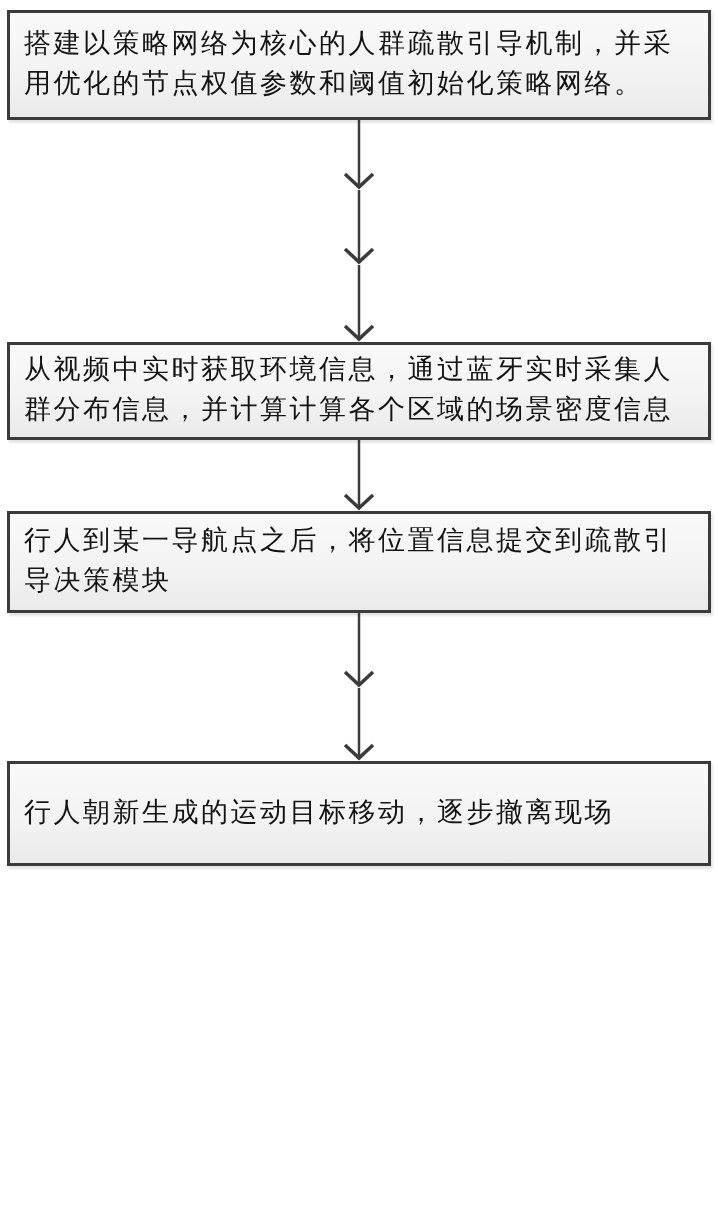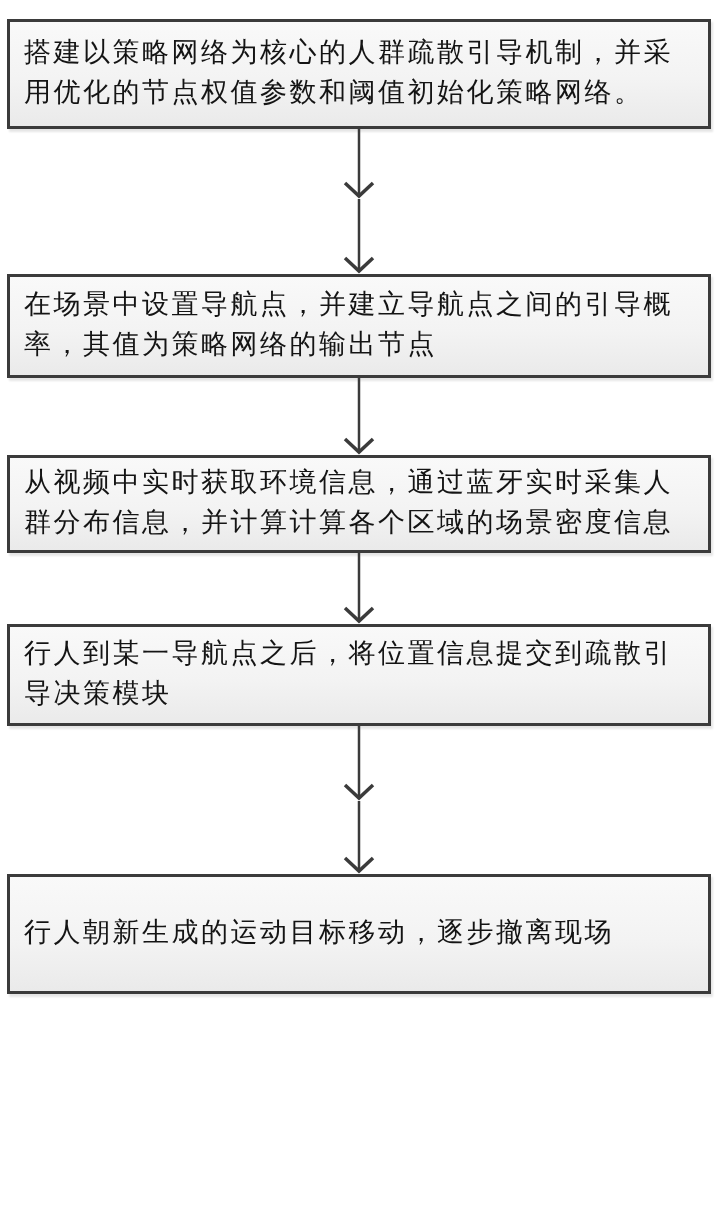--- a/index.html
+++ b/index.html
@@ -9,21 +9,21 @@
   }
   .canvas {
     position: relative;
     width: 718px;
     height: 1206px;
     background: #ffffff;
     overflow: hidden;
     font-family: "Liberation Serif", "DejaVu Serif", serif;
   }
   .flow {
-    padding-top: 19px;
+    padding-top: 10px;
   }
   .step {
     box-sizing: border-box;
     width: 704px;
     margin: 0 auto 0 7px;
     border: 3px solid #3b3b3b;
     background: linear-gradient(180deg, #f9f9f9 0%, #f3f3f3 55%, #eaeaea 100%);
     box-shadow: 2px 3px 2px rgba(0,0,0,0.10);
     display: flex;
     align-items: center;
@@ -62,23 +62,20 @@
       <line x1="20" y1="0" x2="20" y2="65"></line>
       <polyline points="6,54 20,67 34,54"></polyline>
     </svg>
 
 
     <svg class="arrow" width="40" height="75" viewBox="0 0 40 75" aria-hidden="true">
       <line x1="20" y1="0" x2="20" y2="70"></line>
       <polyline points="6,59 20,72 34,59"></polyline>
     </svg>
 
-    <div class="step" style="height:104px">
-      <span class="step-text">在场景中设置导航点，并建立导航点之间的引导概率，其值为策略网络的输出节点</span>
-    </div>
 
     <svg class="arrow" width="40" height="77" viewBox="0 0 40 77" aria-hidden="true">
       <line x1="20" y1="0" x2="20" y2="72"></line>
       <polyline points="6,61 20,74 34,61"></polyline>
     </svg>
 
     <div class="step" style="height:98px">
       <span class="step-text">从视频中实时获取环境信息，通过蓝牙实时采集人群分布信息，并计算计算各个区域的场景密度信息</span>
     </div>
 
@@ -95,18 +92,18 @@
       <line x1="20" y1="0" x2="20" y2="70"></line>
       <polyline points="6,59 20,72 34,59"></polyline>
     </svg>
 
 
     <svg class="arrow" width="40" height="73" viewBox="0 0 40 73" aria-hidden="true">
       <line x1="20" y1="0" x2="20" y2="68"></line>
       <polyline points="6,57 20,70 34,57"></polyline>
     </svg>
 
-    <div class="step" style="height:120px">
+    <div class="step" style="height:105px">
       <span class="step-text">行人朝新生成的运动目标移动，逐步撤离现场</span>
     </div>
 
   </div>
 </div>
 
 </body></html>

